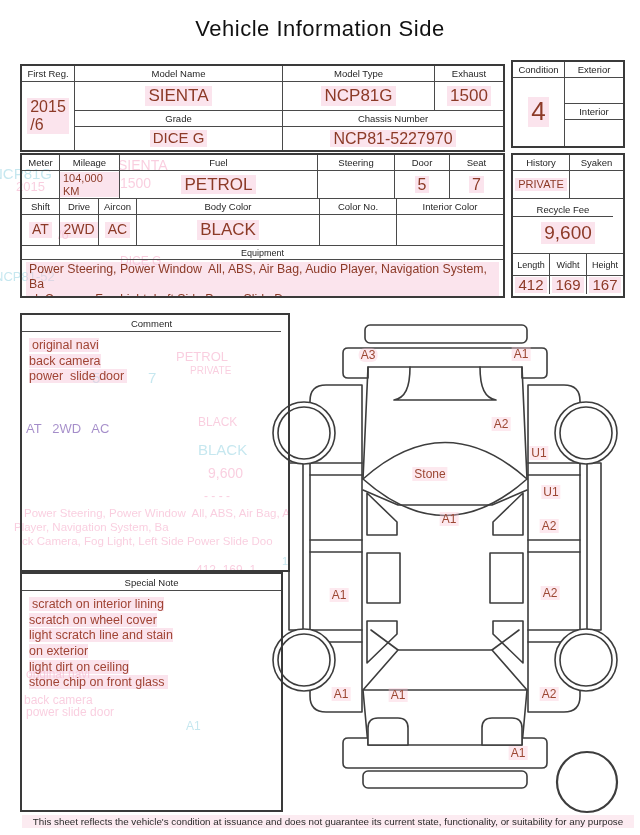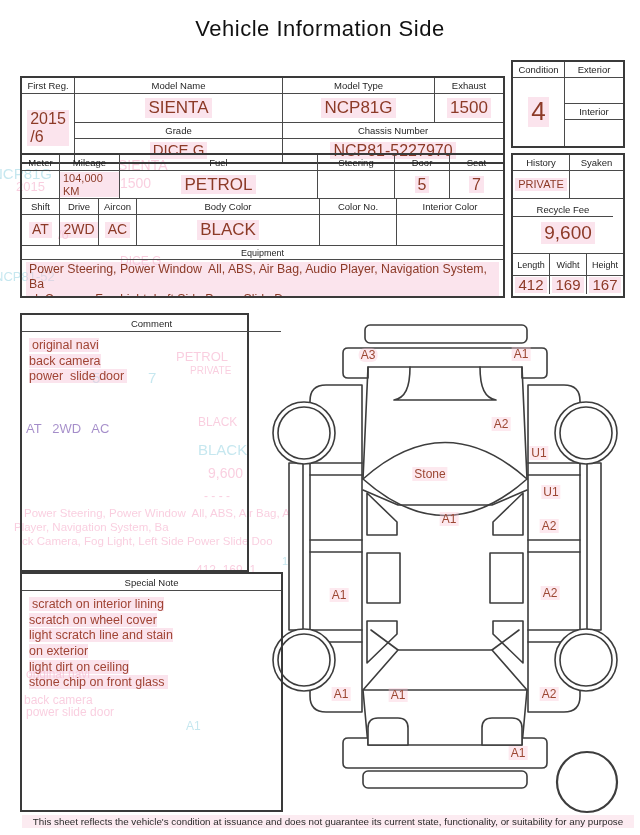--- a/index.html
+++ b/index.html
@@ -55,21 +55,21 @@
       <span class="ghost" style="left: 282px; top: 556px; font-size: 11px; color: rgb(142, 208, 224);">167</span>
       <span class="ghost" style="left: 196px; top: 564px; font-size: 12px; color: rgb(244, 159, 193);">412  169  1</span>
       <span class="ghost" style="left: 26px; top: 668px; font-size: 12px; color: rgb(244, 159, 193);">original navi</span>
       <span class="ghost" style="left: 24px; top: 694px; font-size: 12px; color: rgb(244, 159, 193);">back camera</span>
       <span class="ghost" style="left: 26px; top: 706px; font-size: 12px; color: rgb(244, 159, 193);">power slide door</span>
       <span class="ghost" style="left: 186px; top: 720px; font-size: 12px; color: rgb(142, 208, 224);">A1</span>
     </div>
 
   <div class="title">Vehicle Information Side</div>
 
-  <div class="box" style="left:20px;top:76px;width:485px;height:88px;">
+  <div class="box" style="left:20px;top:64px;width:485px;height:88px;">
     <div class="cell hdr br bb" style="left:0;top:0;width:53px;height:16px;">First Reg.</div>
     <div class="cell val br pre" style="left:0;top:16px;width:53px;height:68px;font-size:16px;"><span class="hl pre">2015
 /6</span></div>
     <div class="cell hdr br bb" style="left:53px;top:0;width:208px;height:16px;">Model Name</div>
     <div class="cell hdr br bb" style="left:261px;top:0;width:152px;height:16px;">Model Type</div>
     <div class="cell hdr bb" style="left:413px;top:0;width:68px;height:16px;">Exhaust</div>
     <div class="cell val br bb" style="left:53px;top:16px;width:208px;height:29px;font-size:17px;">
         <span class="hl">SIENTA</span>
       </div>
     <div class="cell val br bb" style="left:261px;top:16px;width:152px;height:29px;font-size:17px;">
@@ -163,21 +163,21 @@
         <span class="hl">412</span>
       </div>
     <div class="cell val br" style="left:37px;top:121px;width:37px;height:18px;font-size:15px;">
         <span class="hl">169</span>
       </div>
     <div class="cell val" style="left:74px;top:121px;width:36px;height:18px;font-size:15px;">
         <span class="hl">167</span>
       </div>
   </div>
 
-  <div class="box" style="left:20px;top:313px;width:229px;height:259px;">
+  <div class="box" style="left:20px;top:313px;width:270px;height:259px;">
     <div class="cell hdr bb" style="left:0;top:0;width:259px;height:17px;">Comment</div>
     <div class="notes pre" style="top:17px;"><span class="hl pre" style="line-height:1.25;">original navi
 back camera
 power  slide door</span></div>
   </div>
 
   <div class="box" style="left:20px;top:572px;width:263px;height:240px;">
     <div class="cell hdr bb" style="left:0;top:0;width:259px;height:17px;">Special Note</div>
     <div class="notes pre" style="top:17px;"><span class="hl pre" style="line-height:1.25;">scratch on interior lining
 scratch on wheel cover

